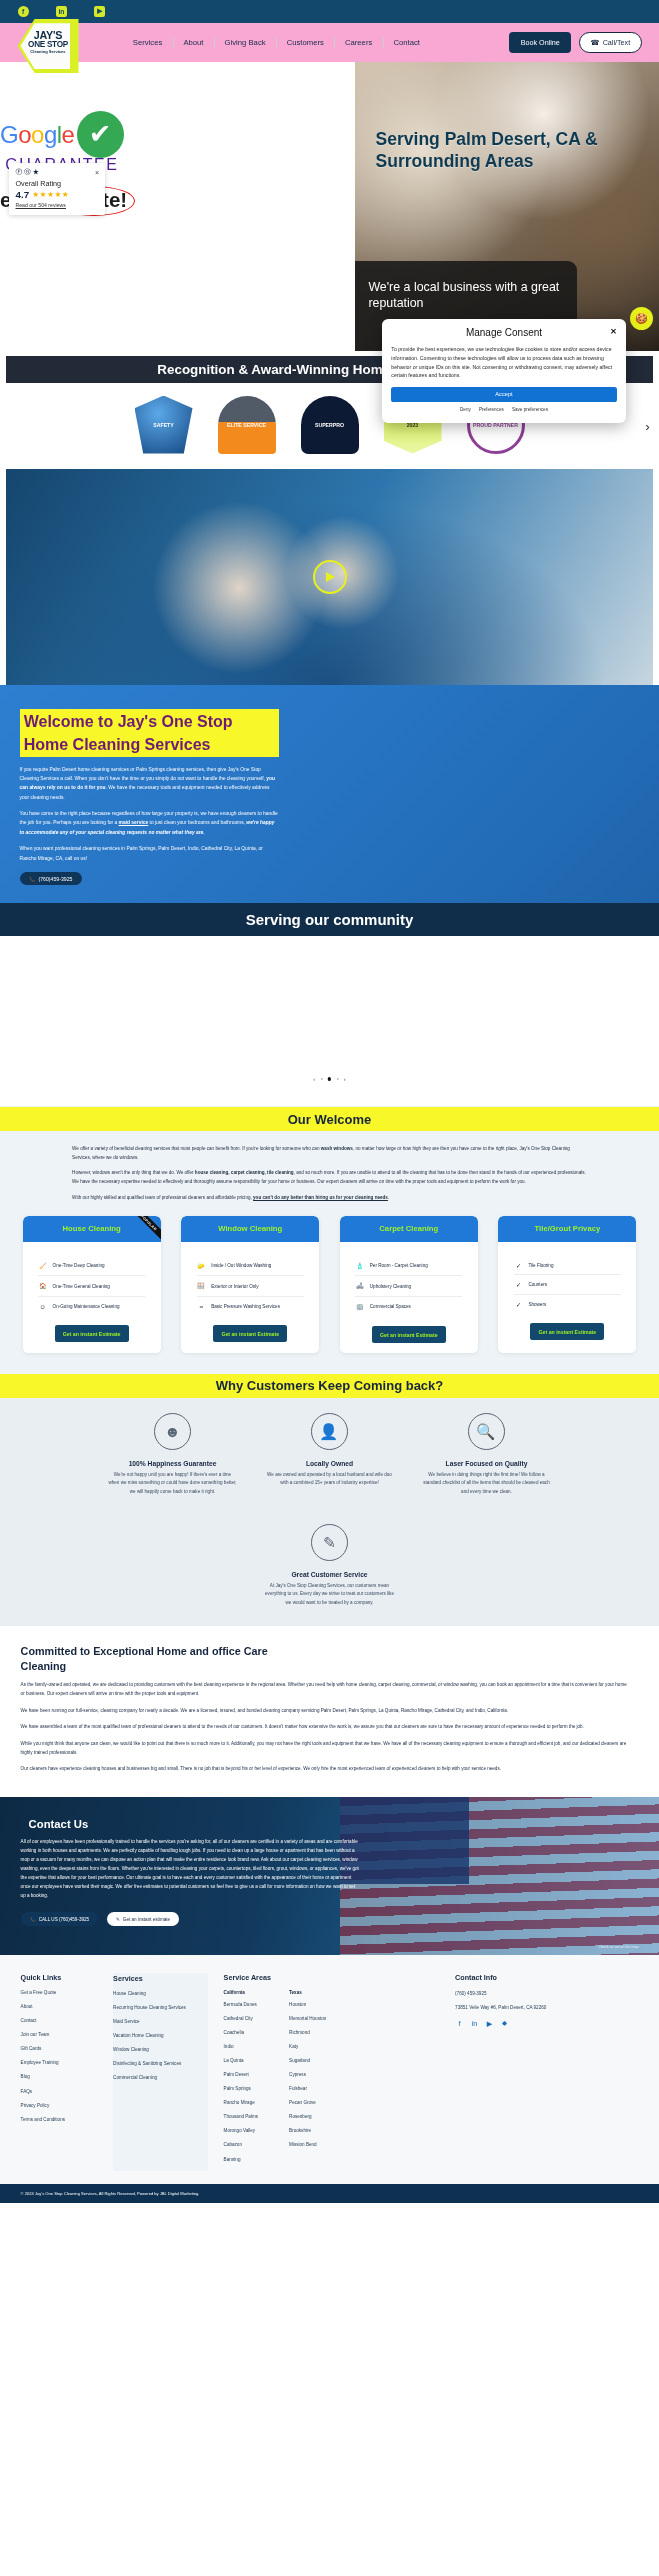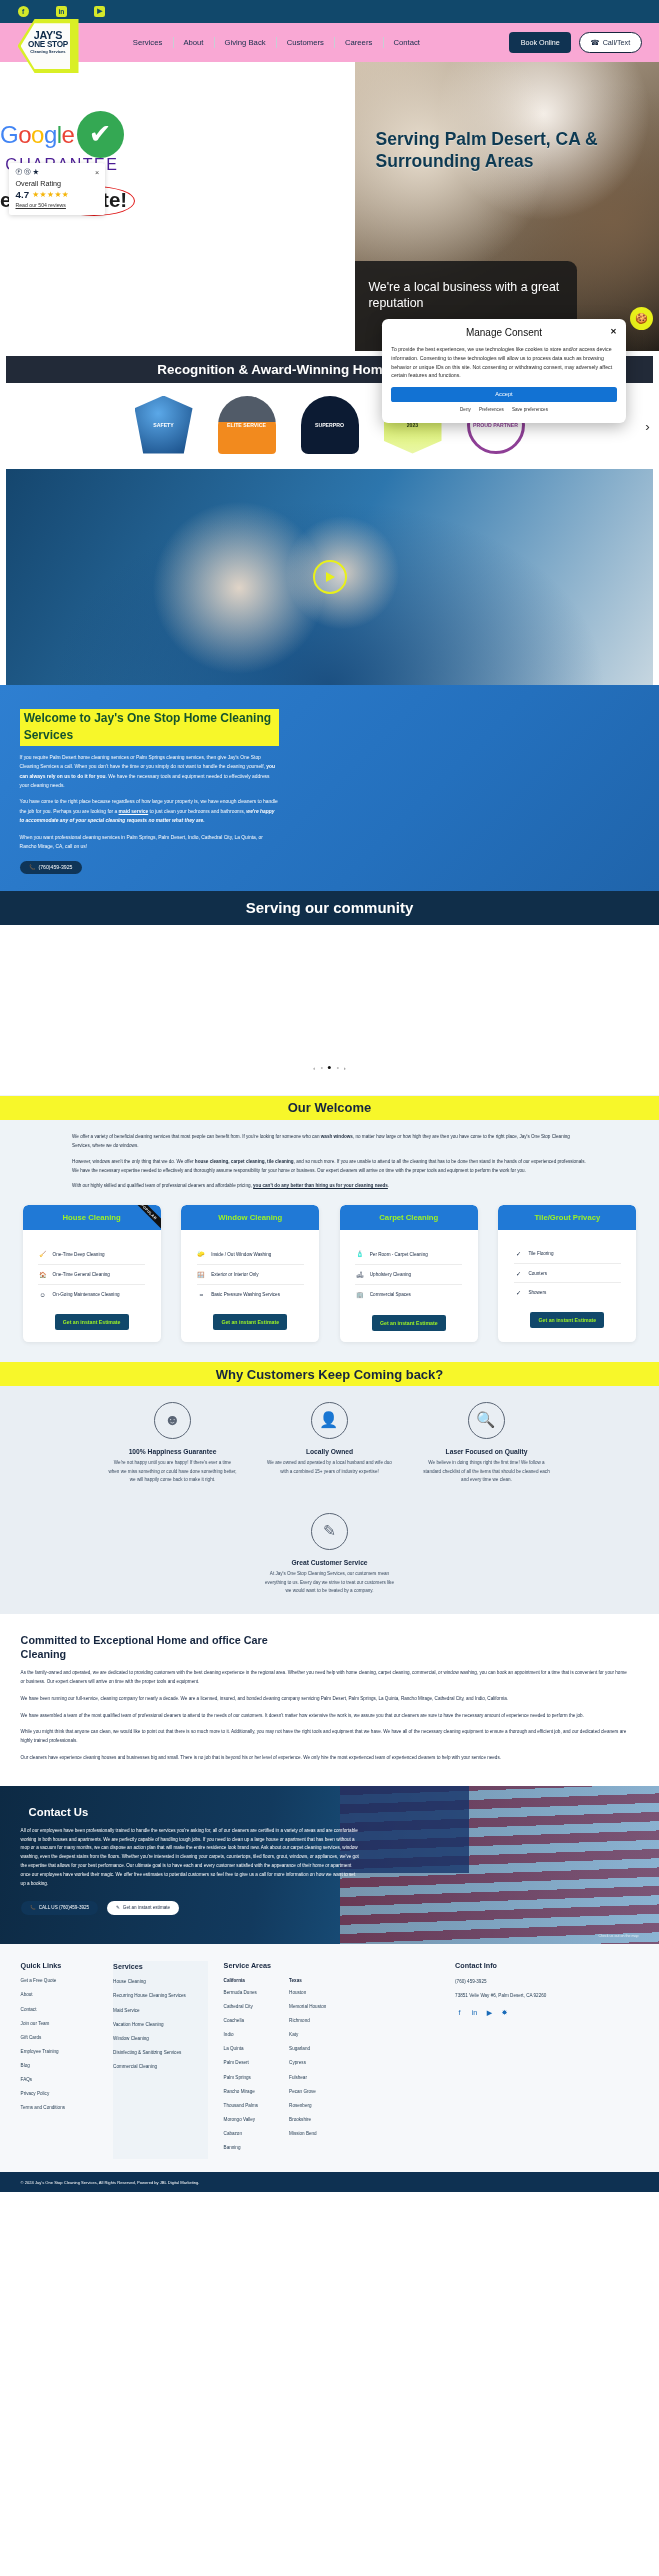--- a/index.html
+++ b/index.html
@@ -225,22 +225,22 @@
     border-bottom: 5.7px solid transparent; margin-left: 2.6px;
   }
 
   
   .welcome {
     background: linear-gradient(135deg,#2e7fd1 0%, #2470bd 60%, #1f63a9 100%);
     color: #fff; padding: 24px 0 0;
     position: relative;
   }
   .hl-yellow {
-    display: inline-block; background: #f7f72a; color: #14532d;
-    font-size: 12px; font-weight: 900; line-height: 1.45;
+    display: inline-block; background: #f7f72a; color: #701a75;
+    font-size: 16px; font-weight: 900; line-height: 1.45;
     padding: 1px 4.1px; box-decoration-break: clone; -webkit-box-decoration-break: clone;
   }
   .welcome-inner { padding: 0 19.6px; max-width: 299px; }
   .welcome p { font-size: 4.9px; line-height: 1.9; margin-top: 7.2px; }
   .welcome a.u { color: #fff; text-decoration: underline; font-weight: bold; }
   .phone-pill {
     display: inline-flex; align-items: center; gap: 3.1px;
     background: #0f3558; color: #fff; border-radius: 8.2px;
     padding: 3.6px 9.3px; font-size: 5.2px; margin: 9.3px 0 17.5px; cursor: pointer;
   }

